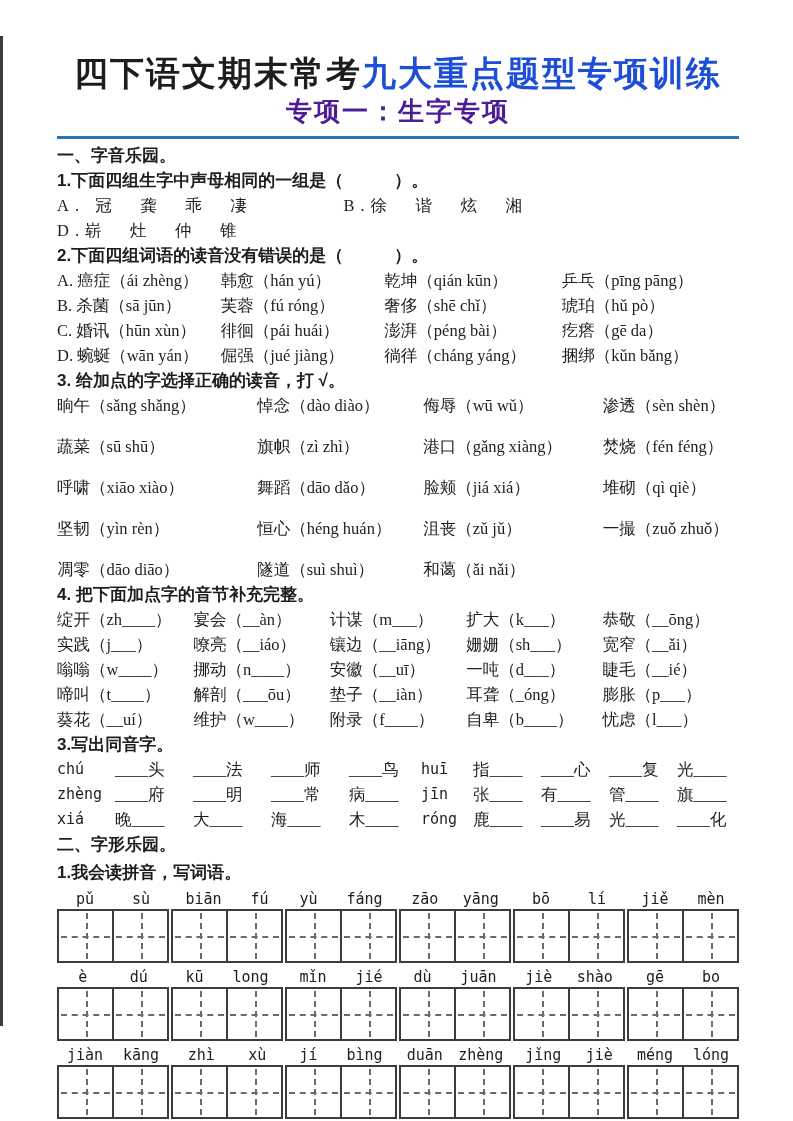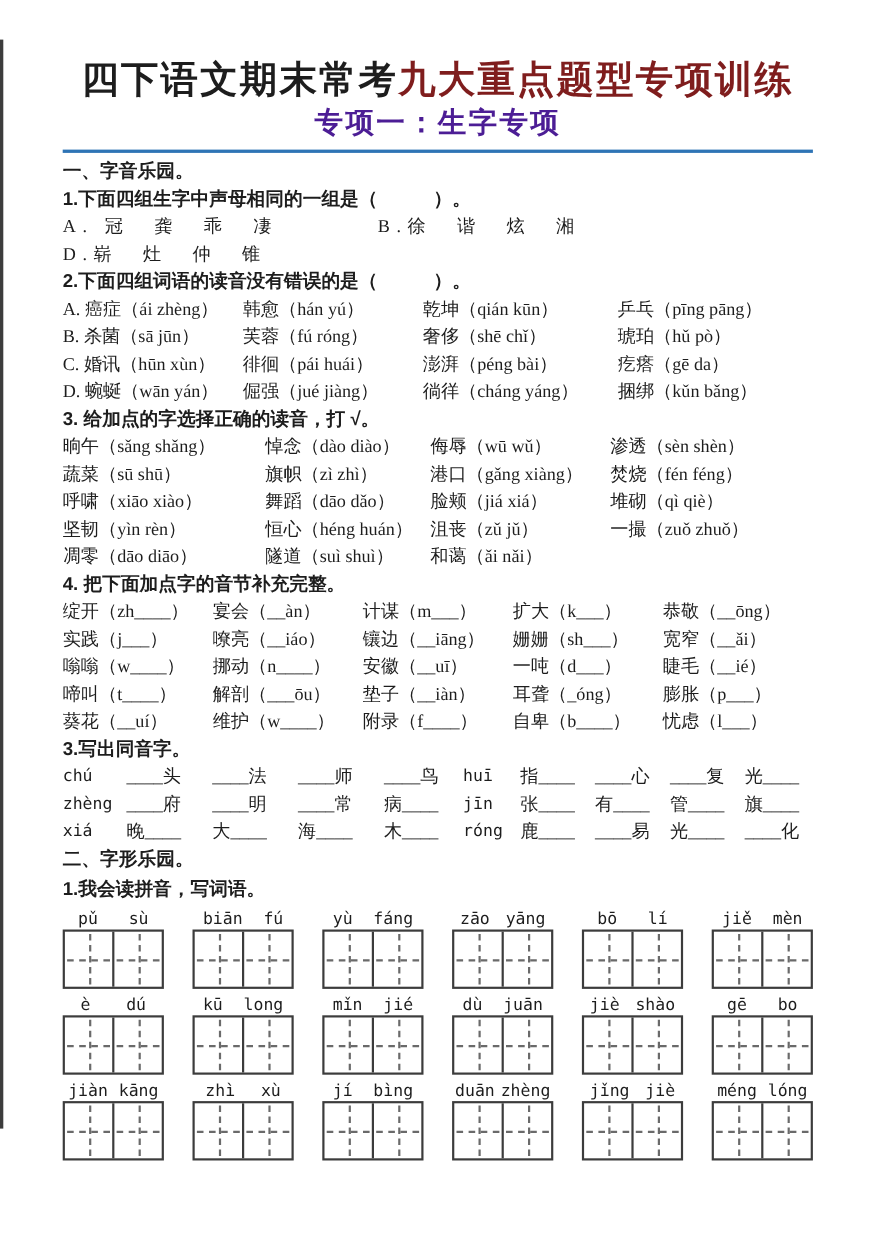--- a/index.html
+++ b/index.html
@@ -3,35 +3,35 @@
 <meta charset="utf-8">
 <style>
   html,body{margin:0;padding:0;background:#fff;}
   .page{position:relative;width:793px;height:1121px;background:#ffffff;overflow:hidden;
         font-family:"Liberation Serif",serif;color:#1d1d1d;}
   .edge-artifact{position:absolute;left:0;top:36px;width:3px;height:990px;background:#3c3c3c;}
   .content{padding:0 54px 0 57px;}
   
   .title{margin-top:52px;text-align:center;font-size:34px;font-weight:700;line-height:44px;
          letter-spacing:2px;white-space:nowrap;}
-  .title .t-red{color:#7f1d1d;}
+  .title .t-red{color:#1d4ed8;}
   .subtitle{text-align:center;font-size:26px;font-weight:700;line-height:32px;color:#4c1d95;letter-spacing:2px;}
   .rule{border:none;border-top:3px solid #2e74b5;margin:8px 0 4px 0;}
   .heading,.stem{font-family:"Liberation Sans",sans-serif;font-weight:700;font-size:17px;line-height:25px;}
   .grid{display:grid;font-size:16.5px;line-height:25px;}
   .g-q1{grid-template-columns:42% 58%;}
   .g-q1 div{letter-spacing:6px;}
   .g-q2{grid-template-columns:24% 24% 26% 26%;}
-  .g-q3{grid-template-columns:27% 22% 24% 27%;}
+  .g-q3{grid-template-columns:27% 22% 24% 27%;gap:16px;}
   .g-q4{grid-template-columns:20% 20% 20% 20% 20%;}
   .g-q5{grid-template-columns:58px 78px 78px 78px 72px 52px 68px 68px 68px auto;}
   .pinyin{font-family:"DejaVu Sans Mono",monospace;font-size:15px;}
   
   .wrow{display:flex;justify-content:space-between;margin-top:4px;}
-  .wgroup{width:92px;}
+  .wgroup{width:112px;}
   .plabel{display:flex;justify-content:space-around;font-family:"DejaVu Sans Mono",monospace;
           font-size:15px;line-height:20px;color:#1d1d1d;}
   .wbox{display:flex;border:2px solid #3c3c3c;height:50px;background:#fff;}
   .wcell{flex:1;position:relative;}
   .wcell + .wcell{border-left:2px solid #3c3c3c;}
   .wcell::before{content:"";position:absolute;left:50%;top:2px;bottom:2px;border-left:2px dashed #6a6a6a;}
   .wcell::after{content:"";position:absolute;top:50%;left:2px;right:2px;border-top:2px dashed #6a6a6a;}
 </style>
 </head>
 <body>

